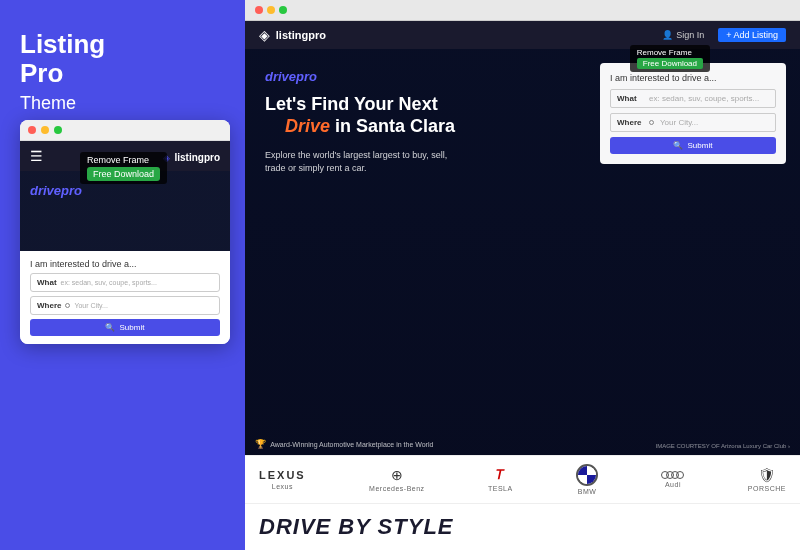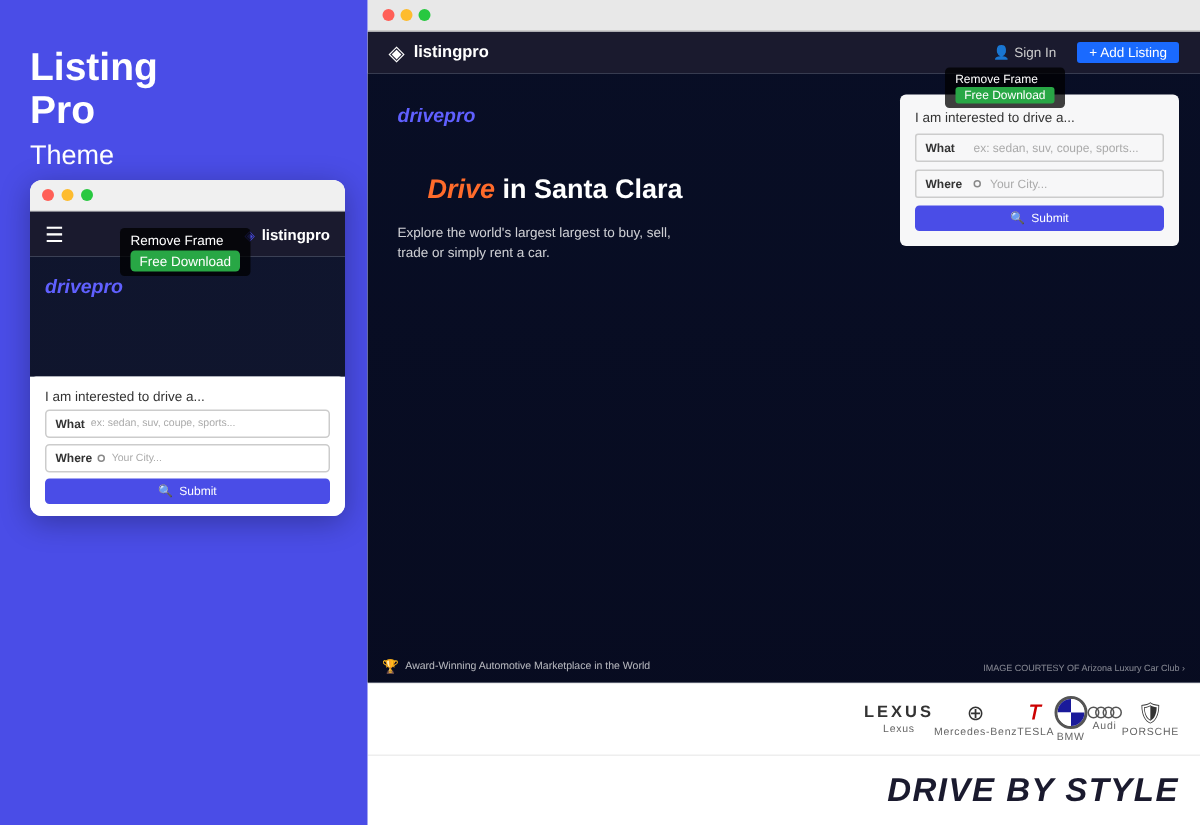--- a/index.html
+++ b/index.html
@@ -375,40 +375,40 @@
       font-size: 6px;
       color: rgba(255,255,255,0.5);
     }
 
     
     .brands-bar {
       background: #fff;
       padding: 8px 14px;
       display: flex;
       align-items: center;
-      justify-content: flex-end;
+      justify-content: space-between;
       border-top: 1px solid #eee;
     }
     .brand-item {
       display: flex;
       flex-direction: column;
       align-items: center;
       gap: 2px;
     }
     .brand-name {
       font-size: 7px;
       color: #666;
       letter-spacing: 0.5px;
     }
 
     
     .bottom-section {
       background: #fff;
       padding: 10px 14px;
-      text-align: right;
+      text-align: left;
       border-top: 1px solid #eee;
     }
     .drive-by-style {
       font-size: 22px;
       font-weight: 900;
       font-style: italic;
       color: #1a1a2e;
       letter-spacing: 1px;
     }
     .audi-ring {
@@ -499,21 +499,21 @@
           👤 <span>Sign In</span>
         </span>
         <span class="btn-add-sm">+ Add Listing</span>
       </div>
     </div>
 
     <div class="site-hero">
       <div class="hero-left">
         <div style="color:#6060ff;font-style:italic;font-weight:bold;font-size:13px;margin-bottom:10px;">drivepro</div>
         <div class="hero-heading">
-          <br>
+          <span>Let's Find Your Next</span><br>
           <span class="drive-word">Drive</span>
           <span> </span><span>in Santa Clara</span>
         </div>
         <div style="height:8px;"></div>
         <div class="hero-subtext">Explore the world's largest largest to buy, sell, trade or simply rent a car.</div>
       </div>
       <div class="hero-right">
         <div class="search-panel">
           <div class="search-panel-label">I am interested to drive a...</div>
           <div class="search-field">

